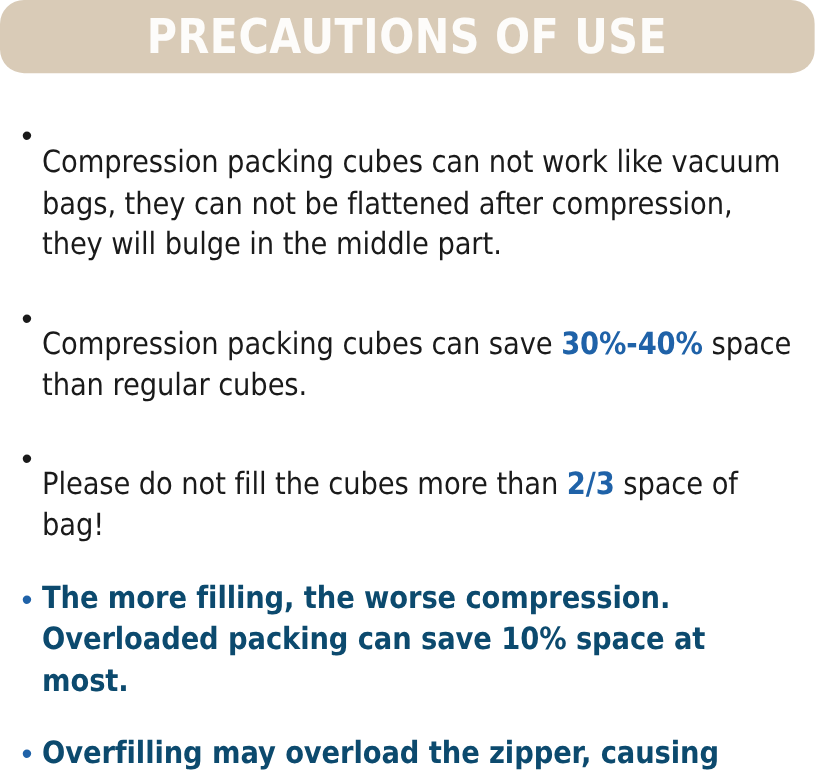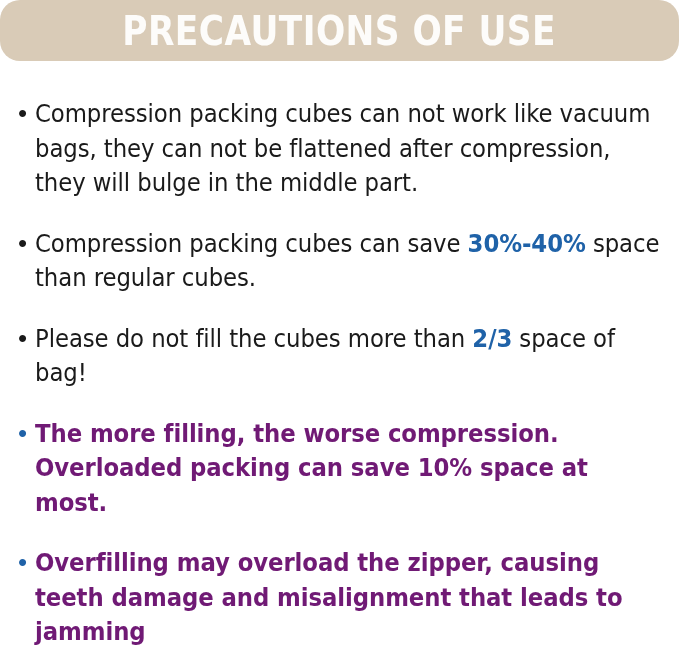--- a/index.html
+++ b/index.html
@@ -83,23 +83,23 @@
   }
   
   .bullet-text > .squeeze {
     display: block;
     transform: scaleX(0.895);
     transform-origin: left top;
     width: 111.7%;
   }
 
   .tone-dark .bullet-marker { color: #1a1a1a; }
-  .tone-dark .bullet-text   { color: #1a1a1a; font-weight: normal; }
+  .tone-dark .bullet-text   { color: #1a1a1a; font-weight: normal; margin-top: 22px; }
   .tone-blue .bullet-marker { color: #1f62a8; }
-  .tone-blue .bullet-text   { color: #701a75; font-weight: bold; }
+  .tone-blue .bullet-text   { color: #0c4a6e; font-weight: bold; }
 
   .hl {
     color: #1f62a8;
     font-weight: bold;
   }
 </style>
 </head>
 <body>
 
 <div id="page">

